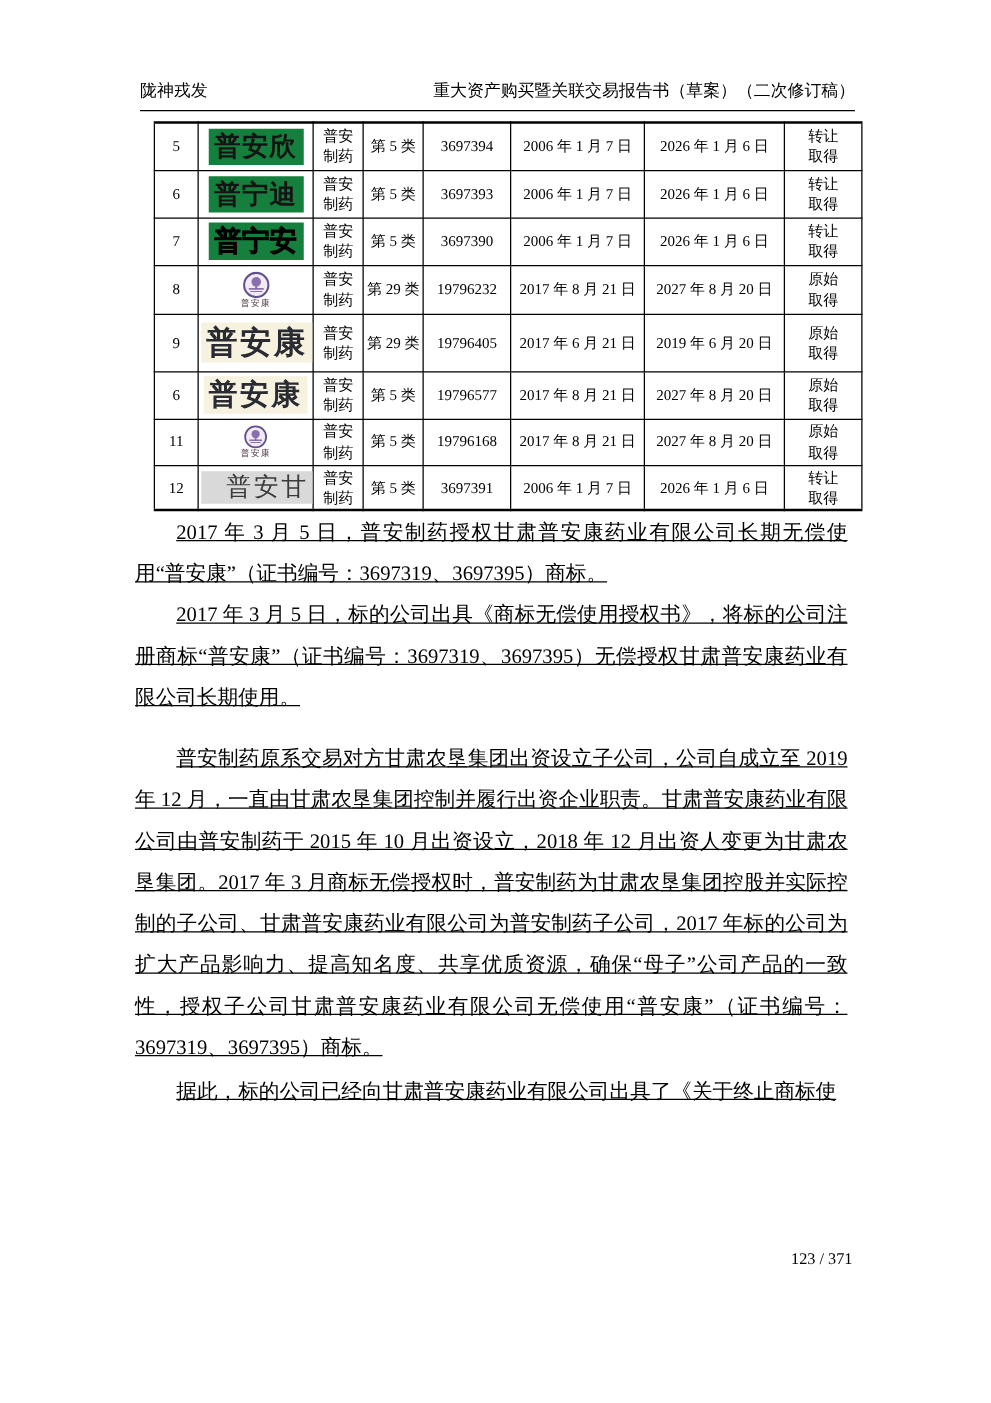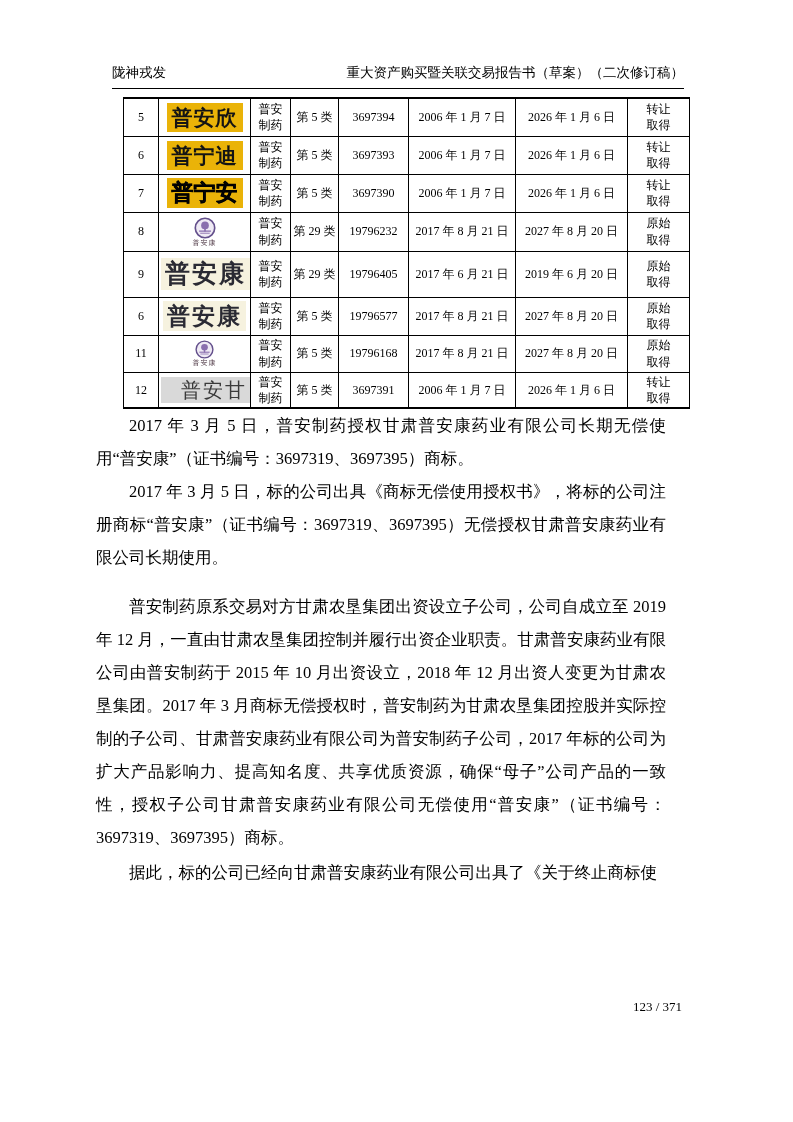--- a/index.html
+++ b/index.html
@@ -25,21 +25,21 @@
     padding:1px 2px;line-height:1.35;overflow:hidden;
   }
   .tm-table tbody tr{height:38px;}
   .tm-table tbody tr:nth-child(4){height:39px;}
   .tm-table tbody tr:nth-child(5){height:46px;}
   .tm-table tbody tr:nth-child(7){height:37px;}
   .tm-table tbody tr:nth-child(8){height:33px;}
   .narrow-wrap{display:inline-block;width:2.5em;line-height:1.35;}
   
   .mark-word{
-    display:inline-block;background:#eab308;color:#141414;
+    display:inline-block;background:#15803d;color:#141414;
     font-family:"Liberation Sans","DejaVu Sans",sans-serif;font-weight:700;
     font-size:21px;line-height:1;padding:4px 5px;letter-spacing:1px;white-space:nowrap;
   }
   .mark-word--heavy{font-weight:700;font-size:22px;letter-spacing:0;-webkit-text-stroke:0.5px #000;}
   .mark-callig{
     display:inline-block;background:#f6f2df;color:#2a2a33;
     font-family:"DejaVu Serif","Liberation Serif",serif;font-weight:700;
     font-size:25px;line-height:1.05;padding:3px 4px;letter-spacing:2px;white-space:nowrap;
   }
   .mark-callig--small{font-size:23px;}
@@ -47,22 +47,22 @@
     display:inline-block;background:#d9d9d9;color:#3a3a3a;
     font-family:"Liberation Sans","DejaVu Sans",sans-serif;font-weight:500;
     font-size:20px;line-height:1;padding:3px 20px;letter-spacing:2px;white-space:nowrap;
   }
   .mark-logo{display:flex;flex-direction:column;align-items:center;gap:1px;}
   .mark-logo svg{display:block;}
   .mark-logo--small svg{width:19px;height:19px;}
   .mark-logo .caption{font-size:7px;color:#4a3340;letter-spacing:1px;line-height:1;white-space:nowrap;}
   
   .paragraphs{
-    position:absolute;left:96px;top:409px;width:570px;
-    font-size:16.5px;line-height:33px;text-align:justify;
+    position:absolute;left:108px;top:409px;width:570px;
+    font-size:16.5px;line-height:33px;text-align:justify;text-decoration:underline;
   }
   .paragraphs p{margin:0;text-indent:2em;}
   .paragraphs p.gap-sm{margin-top:16px;}
   .paragraphs p.gap-md{margin-top:2px;}
   
   .page-number{
     position:absolute;top:999px;right:111px;
     font-size:13px;font-weight:400;
   }
 </style>

